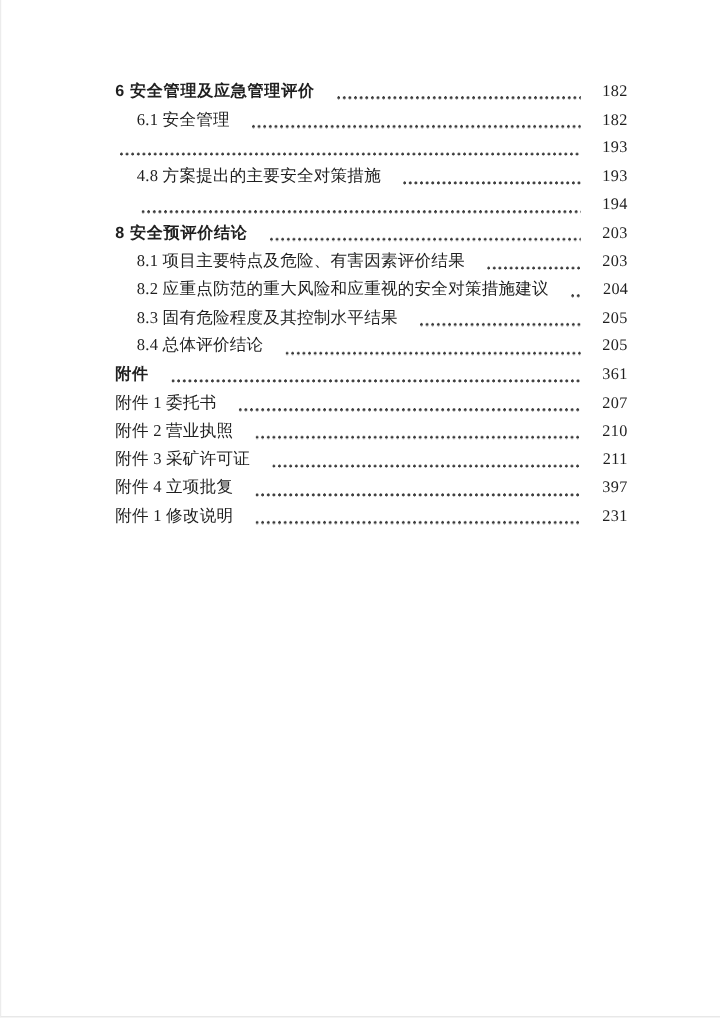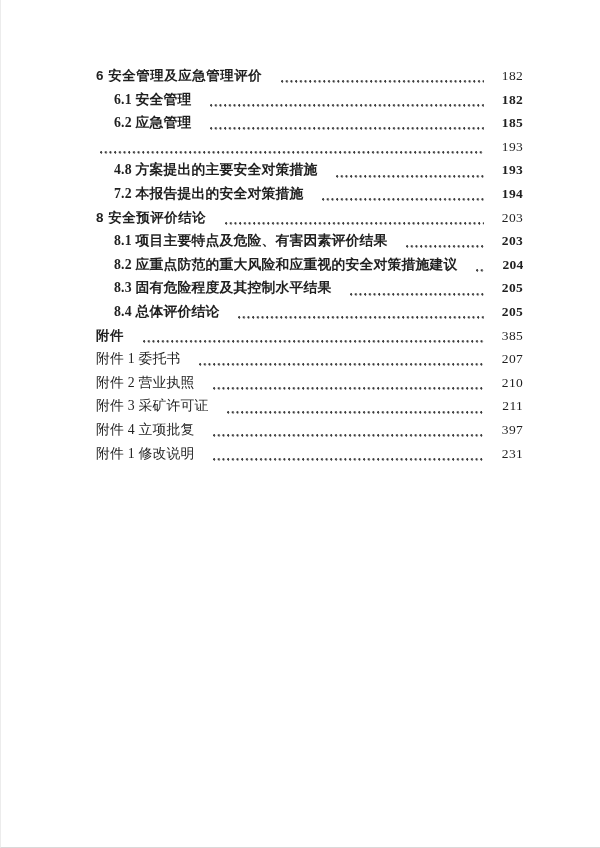--- a/index.html
+++ b/index.html
@@ -30,21 +30,21 @@
     left: 95px;
     right: 77px;
   }
   .toc-row {
     display: flex;
     align-items: flex-end;
     height: 23.6px;
     white-space: nowrap;
     gap: 15px;
   }
-  .toc-row.level-2 { padding-left: 18px; font-weight: bold; }
+  .toc-row.level-2 { padding-left: 18px; }
   .toc-label {
     font-size: 13.8px;
     line-height: 23.6px;
     letter-spacing: 0.2px;
     flex: 0 0 auto;
   }
   .toc-row.bold .toc-label {
     font-family: "Liberation Sans", "DejaVu Sans", sans-serif;
     font-weight: 700;
     font-size: 13.4px;
@@ -75,36 +75,30 @@
       <div class="toc-row bold">
     <span class="toc-label">6 安全管理及应急管理评价</span>
     <span class="toc-dots"></span>
     <span class="toc-page">182</span>
   </div>
       <div class="toc-row level-2">
     <span class="toc-label">6.1 安全管理</span>
     <span class="toc-dots"></span>
     <span class="toc-page">182</span>
   </div>
-      <div class="toc-row level-2">
-    <span class="toc-label">6.2 应急管理</span>
-    <span class="toc-dots"></span>
-    <span class="toc-page">185</span>
-  </div>
       <div class="toc-row bold">
     <span class="toc-dots"></span>
     <span class="toc-page">193</span>
   </div>
       <div class="toc-row level-2">
     <span class="toc-label">4.8 方案提出的主要安全对策措施</span>
     <span class="toc-dots"></span>
     <span class="toc-page">193</span>
   </div>
       <div class="toc-row level-2">
-    <span class="toc-label">7.2 本报告提出的安全对策措施</span>
     <span class="toc-dots"></span>
     <span class="toc-page">194</span>
   </div>
       <div class="toc-row bold">
     <span class="toc-label">8 安全预评价结论</span>
     <span class="toc-dots"></span>
     <span class="toc-page">203</span>
   </div>
       <div class="toc-row level-2">
     <span class="toc-label">8.1 项目主要特点及危险、有害因素评价结果</span>
@@ -122,21 +116,21 @@
     <span class="toc-page">205</span>
   </div>
       <div class="toc-row level-2">
     <span class="toc-label">8.4 总体评价结论</span>
     <span class="toc-dots"></span>
     <span class="toc-page">205</span>
   </div>
       <div class="toc-row bold">
     <span class="toc-label">附件</span>
     <span class="toc-dots"></span>
-    <span class="toc-page">385</span>
+    <span class="toc-page">361</span>
   </div>
       <div class="toc-row">
     <span class="toc-label">附件 1 委托书</span>
     <span class="toc-dots"></span>
     <span class="toc-page">207</span>
   </div>
       <div class="toc-row">
     <span class="toc-label">附件 2 营业执照</span>
     <span class="toc-dots"></span>
     <span class="toc-page">210</span>

